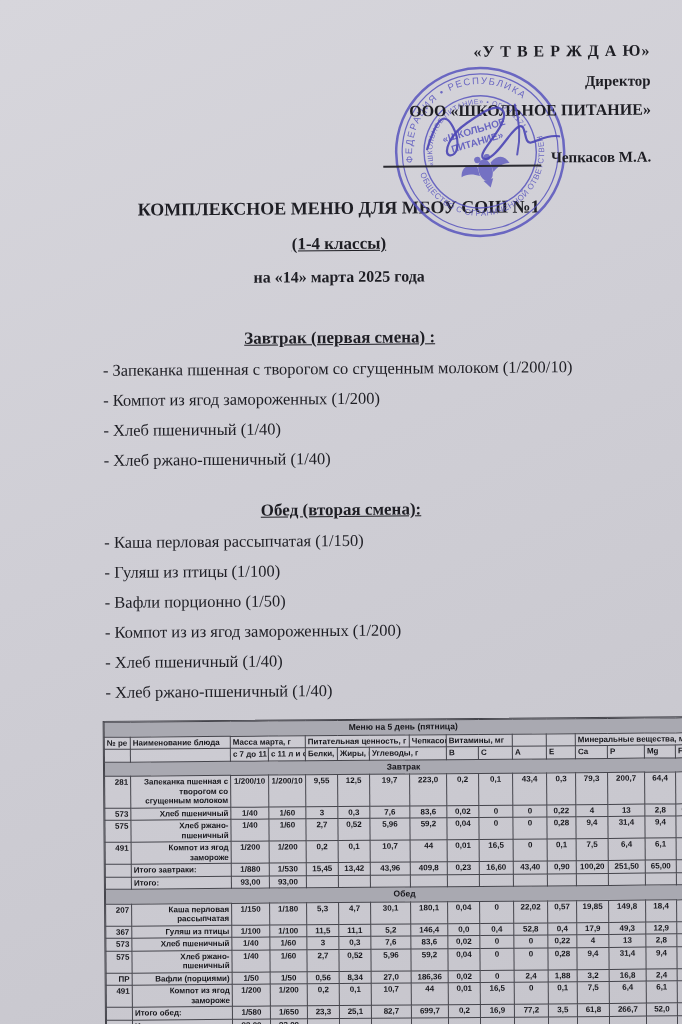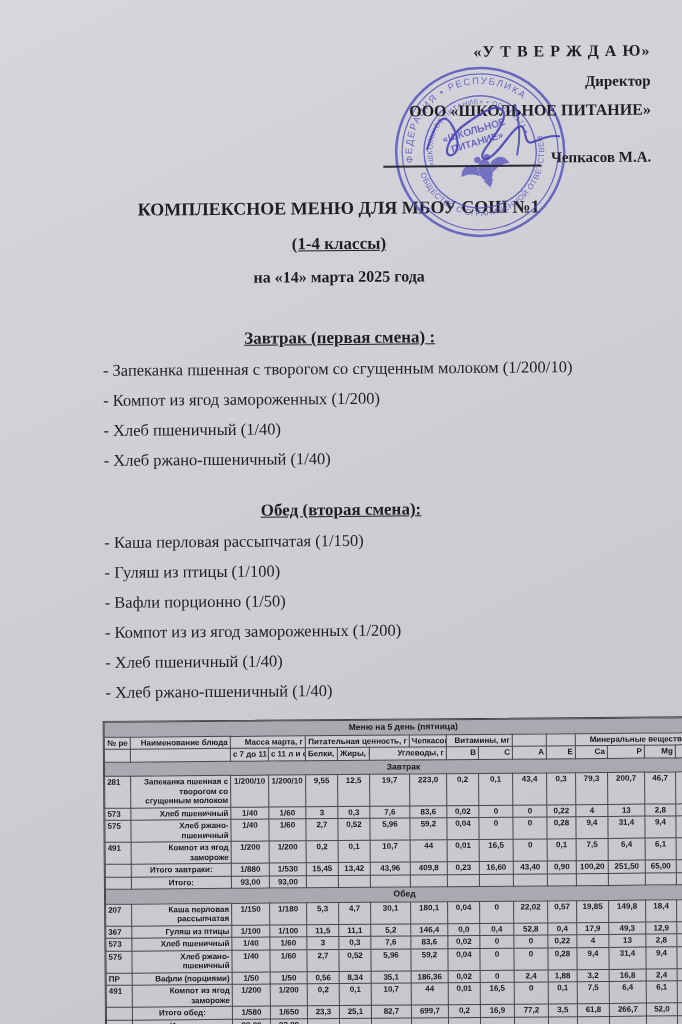--- a/index.html
+++ b/index.html
@@ -30,26 +30,26 @@
   .menu-heading.first{margin-top:42px;}
   .menu-list{margin:6px 0 0 104px;font-size:16.5px;}
   .menu-line{line-height:30px;white-space:nowrap;}
   
   .menu-table{border-collapse:collapse;table-layout:fixed;width:567px;margin:14px 0 0 102px;
       font-family:"Liberation Sans",sans-serif;font-size:8px;color:#17171c;}
   .menu-table td,.menu-table th{border:1px solid #45454c;padding:1px 2px;line-height:9.5px;overflow:hidden;
       font-weight:bold;vertical-align:top;background:transparent;}
   .menu-table .title-cell{background:#a9a9b1;text-align:center;font-size:8.5px;padding:2px;}
   .menu-table .band-cell{background:#a9a9b1;text-align:center;font-size:8.5px;padding:2px;}
-  .menu-table th{text-align:right;font-size:8px;white-space:nowrap;}
-  .menu-table td.c-num{white-space:nowrap;border-radius:7px;}
+  .menu-table th{text-align:left;font-size:8px;white-space:nowrap;}
+  .menu-table td.c-num{text-align:right;white-space:nowrap;border-radius:7px;}
   .menu-table td.c-name{text-align:right;}
   .menu-table td.c-val{text-align:center;white-space:nowrap;}
   .menu-table tr.total td{font-weight:bold;}
-  .menu-table td.c-name.right{text-align:center;}
+  .menu-table td.c-name.right{text-align:left;}
   .outer-frame{outline:1px solid #45454c;}
 </style>
 </head>
 <body>
 
 <div class="sheet">
 
   <div class="approve-block">
     <div class="approve-line">«У Т В Е Р Ж Д А Ю»</div>
     <div class="role-line">Директор</div>
@@ -183,21 +183,21 @@
           <td class="c-val">9,55</td>
           <td class="c-val">12,5</td>
           <td class="c-val">19,7</td>
           <td class="c-val">223,0</td>
           <td class="c-val">0,2</td>
           <td class="c-val">0,1</td>
           <td class="c-val">43,4</td>
           <td class="c-val">0,3</td>
           <td class="c-val">79,3</td>
           <td class="c-val">200,7</td>
-          <td class="c-val">46,7</td>
+          <td class="c-val">64,4</td>
           <td class="c-val">1,7</td>
         </tr>
         <tr>
           <td class="c-num">573</td>
           <td class="c-name">Хлеб пшеничный</td>
           <td class="c-val">1/40</td>
           <td class="c-val">1/60</td>
           <td class="c-val">3</td>
           <td class="c-val">0,3</td>
           <td class="c-val">7,6</td>
@@ -358,21 +358,21 @@
           <td class="c-val">9,4</td>
           <td class="c-val">0,78</td>
         </tr>
         <tr>
           <td class="c-num">ПР</td>
           <td class="c-name">Вафли (порциями)</td>
           <td class="c-val">1/50</td>
           <td class="c-val">1/50</td>
           <td class="c-val">0,56</td>
           <td class="c-val">8,34</td>
-          <td class="c-val">35,1</td>
+          <td class="c-val">27,0</td>
           <td class="c-val">186,36</td>
           <td class="c-val">0,02</td>
           <td class="c-val">0</td>
           <td class="c-val">2,4</td>
           <td class="c-val">1,88</td>
           <td class="c-val">3,2</td>
           <td class="c-val">16,8</td>
           <td class="c-val">2,4</td>
           <td class="c-val">0,24</td>
         </tr>

